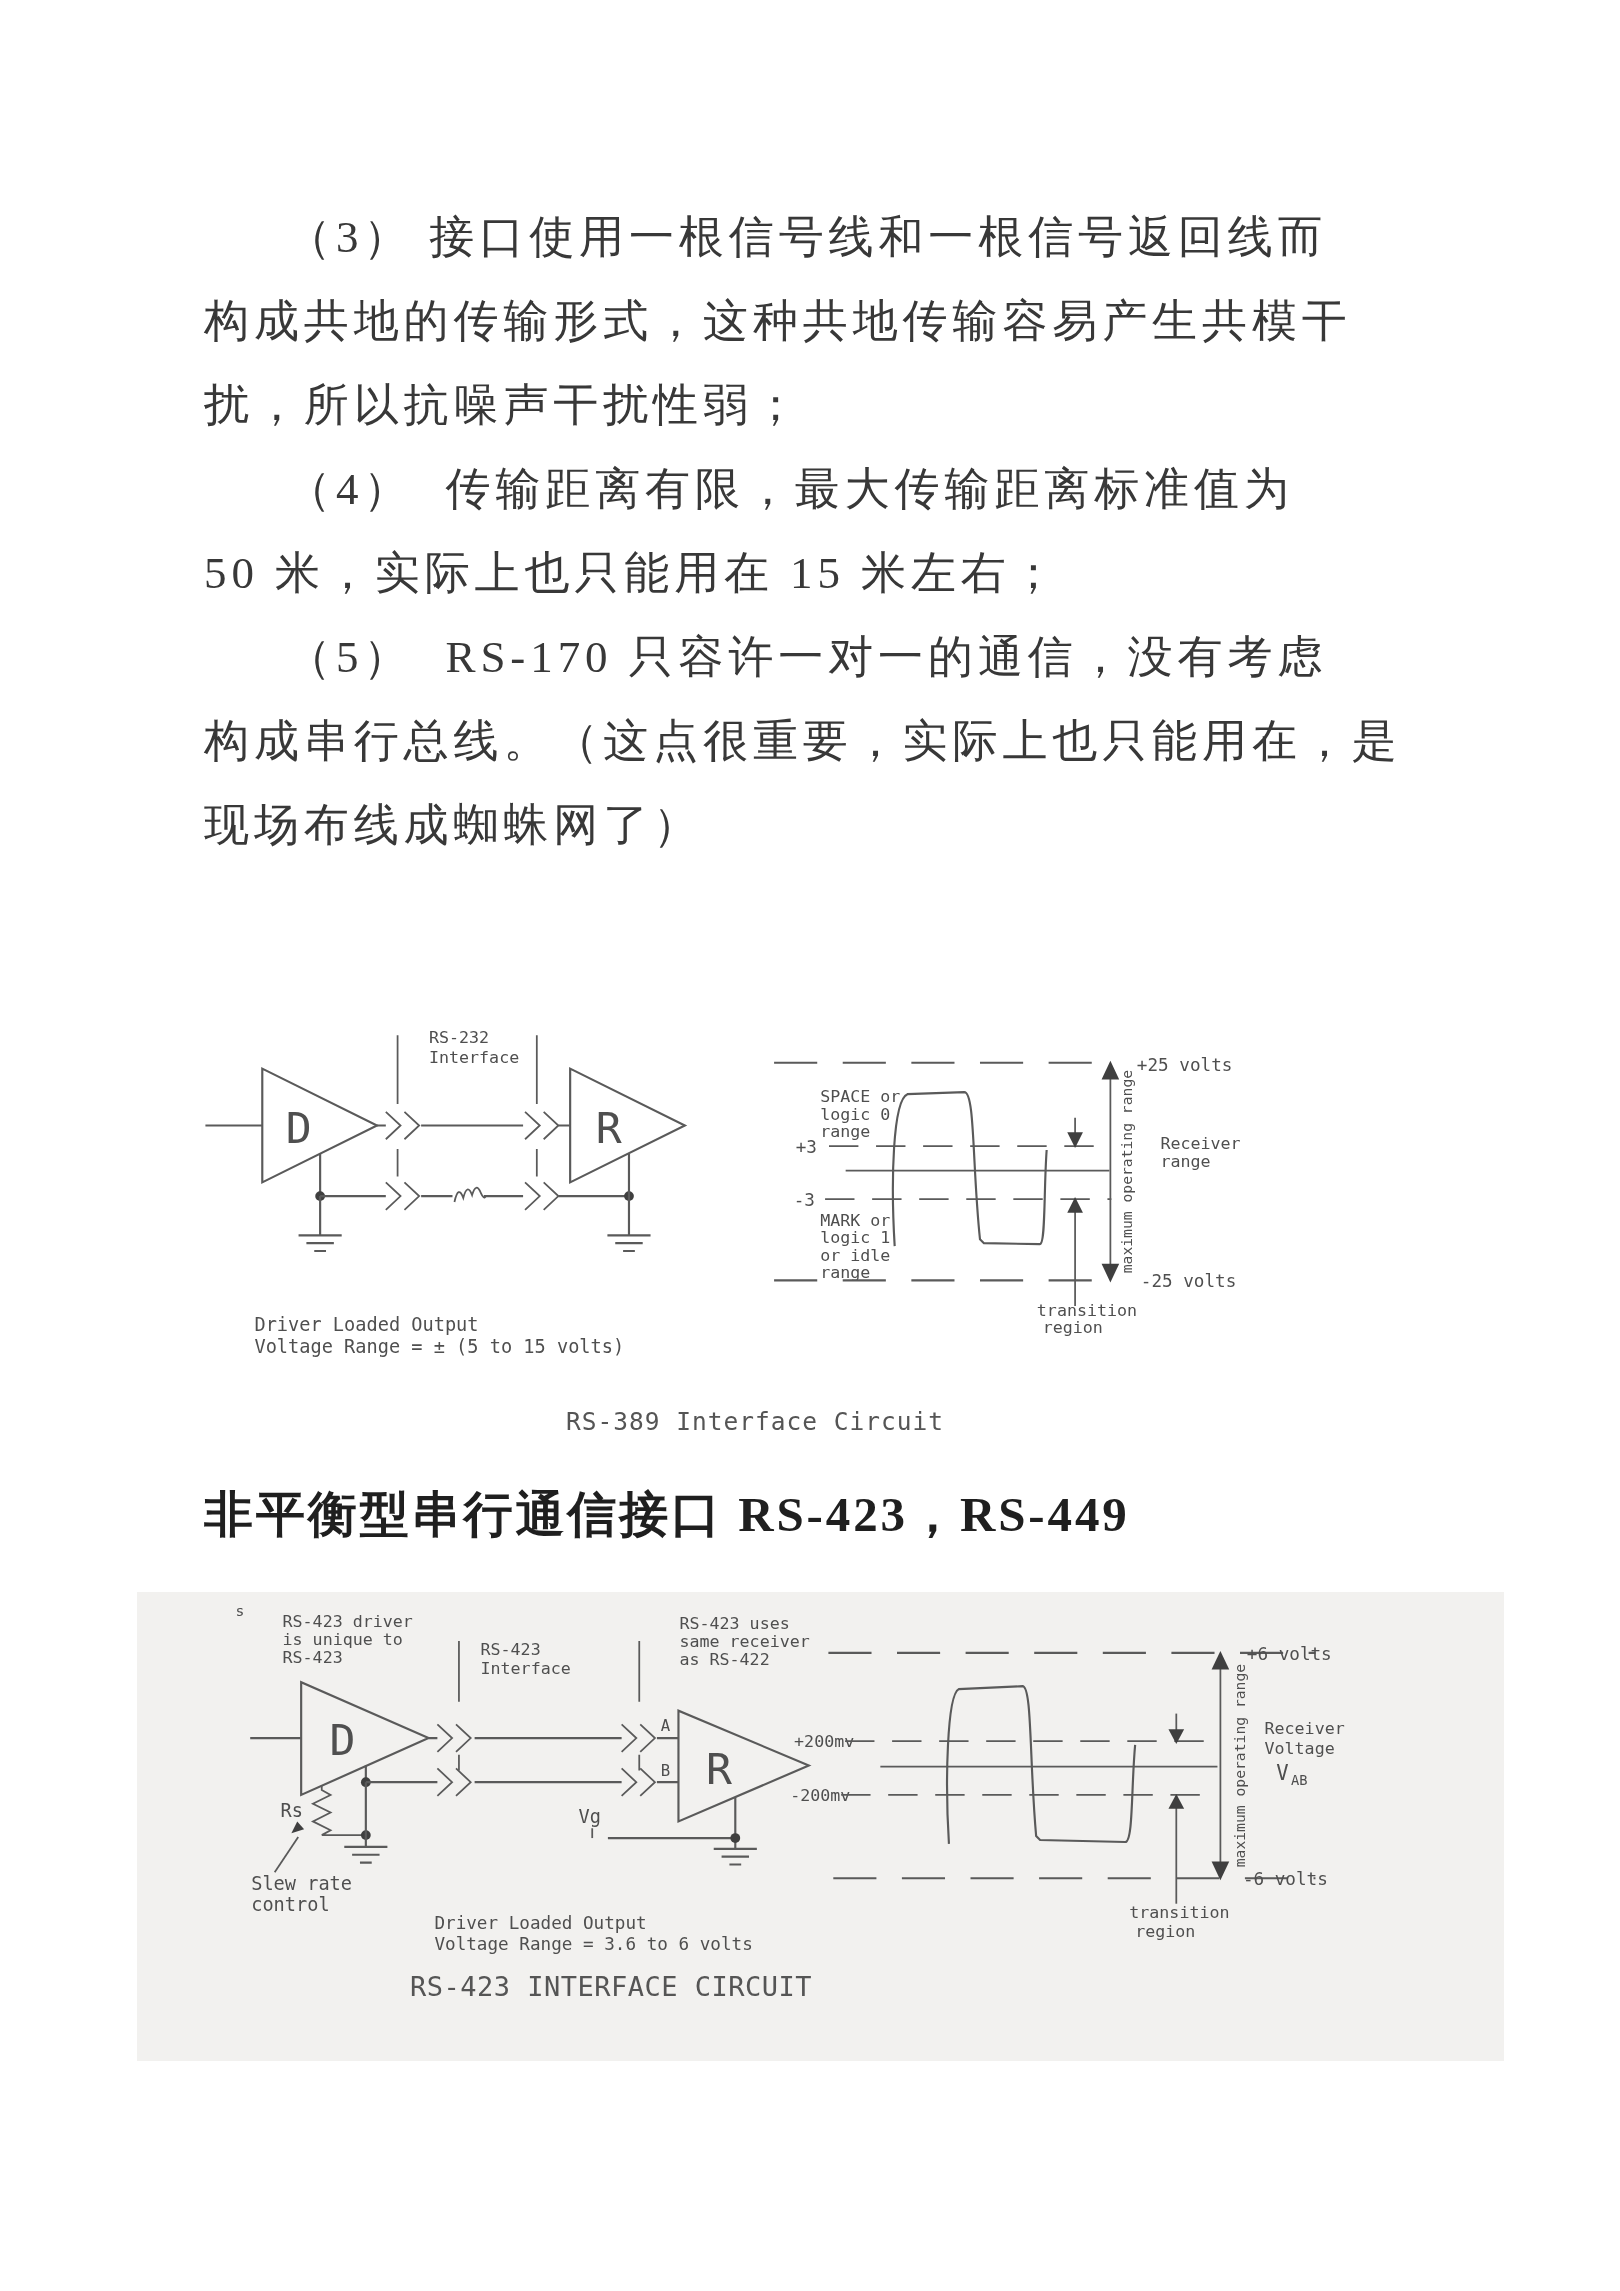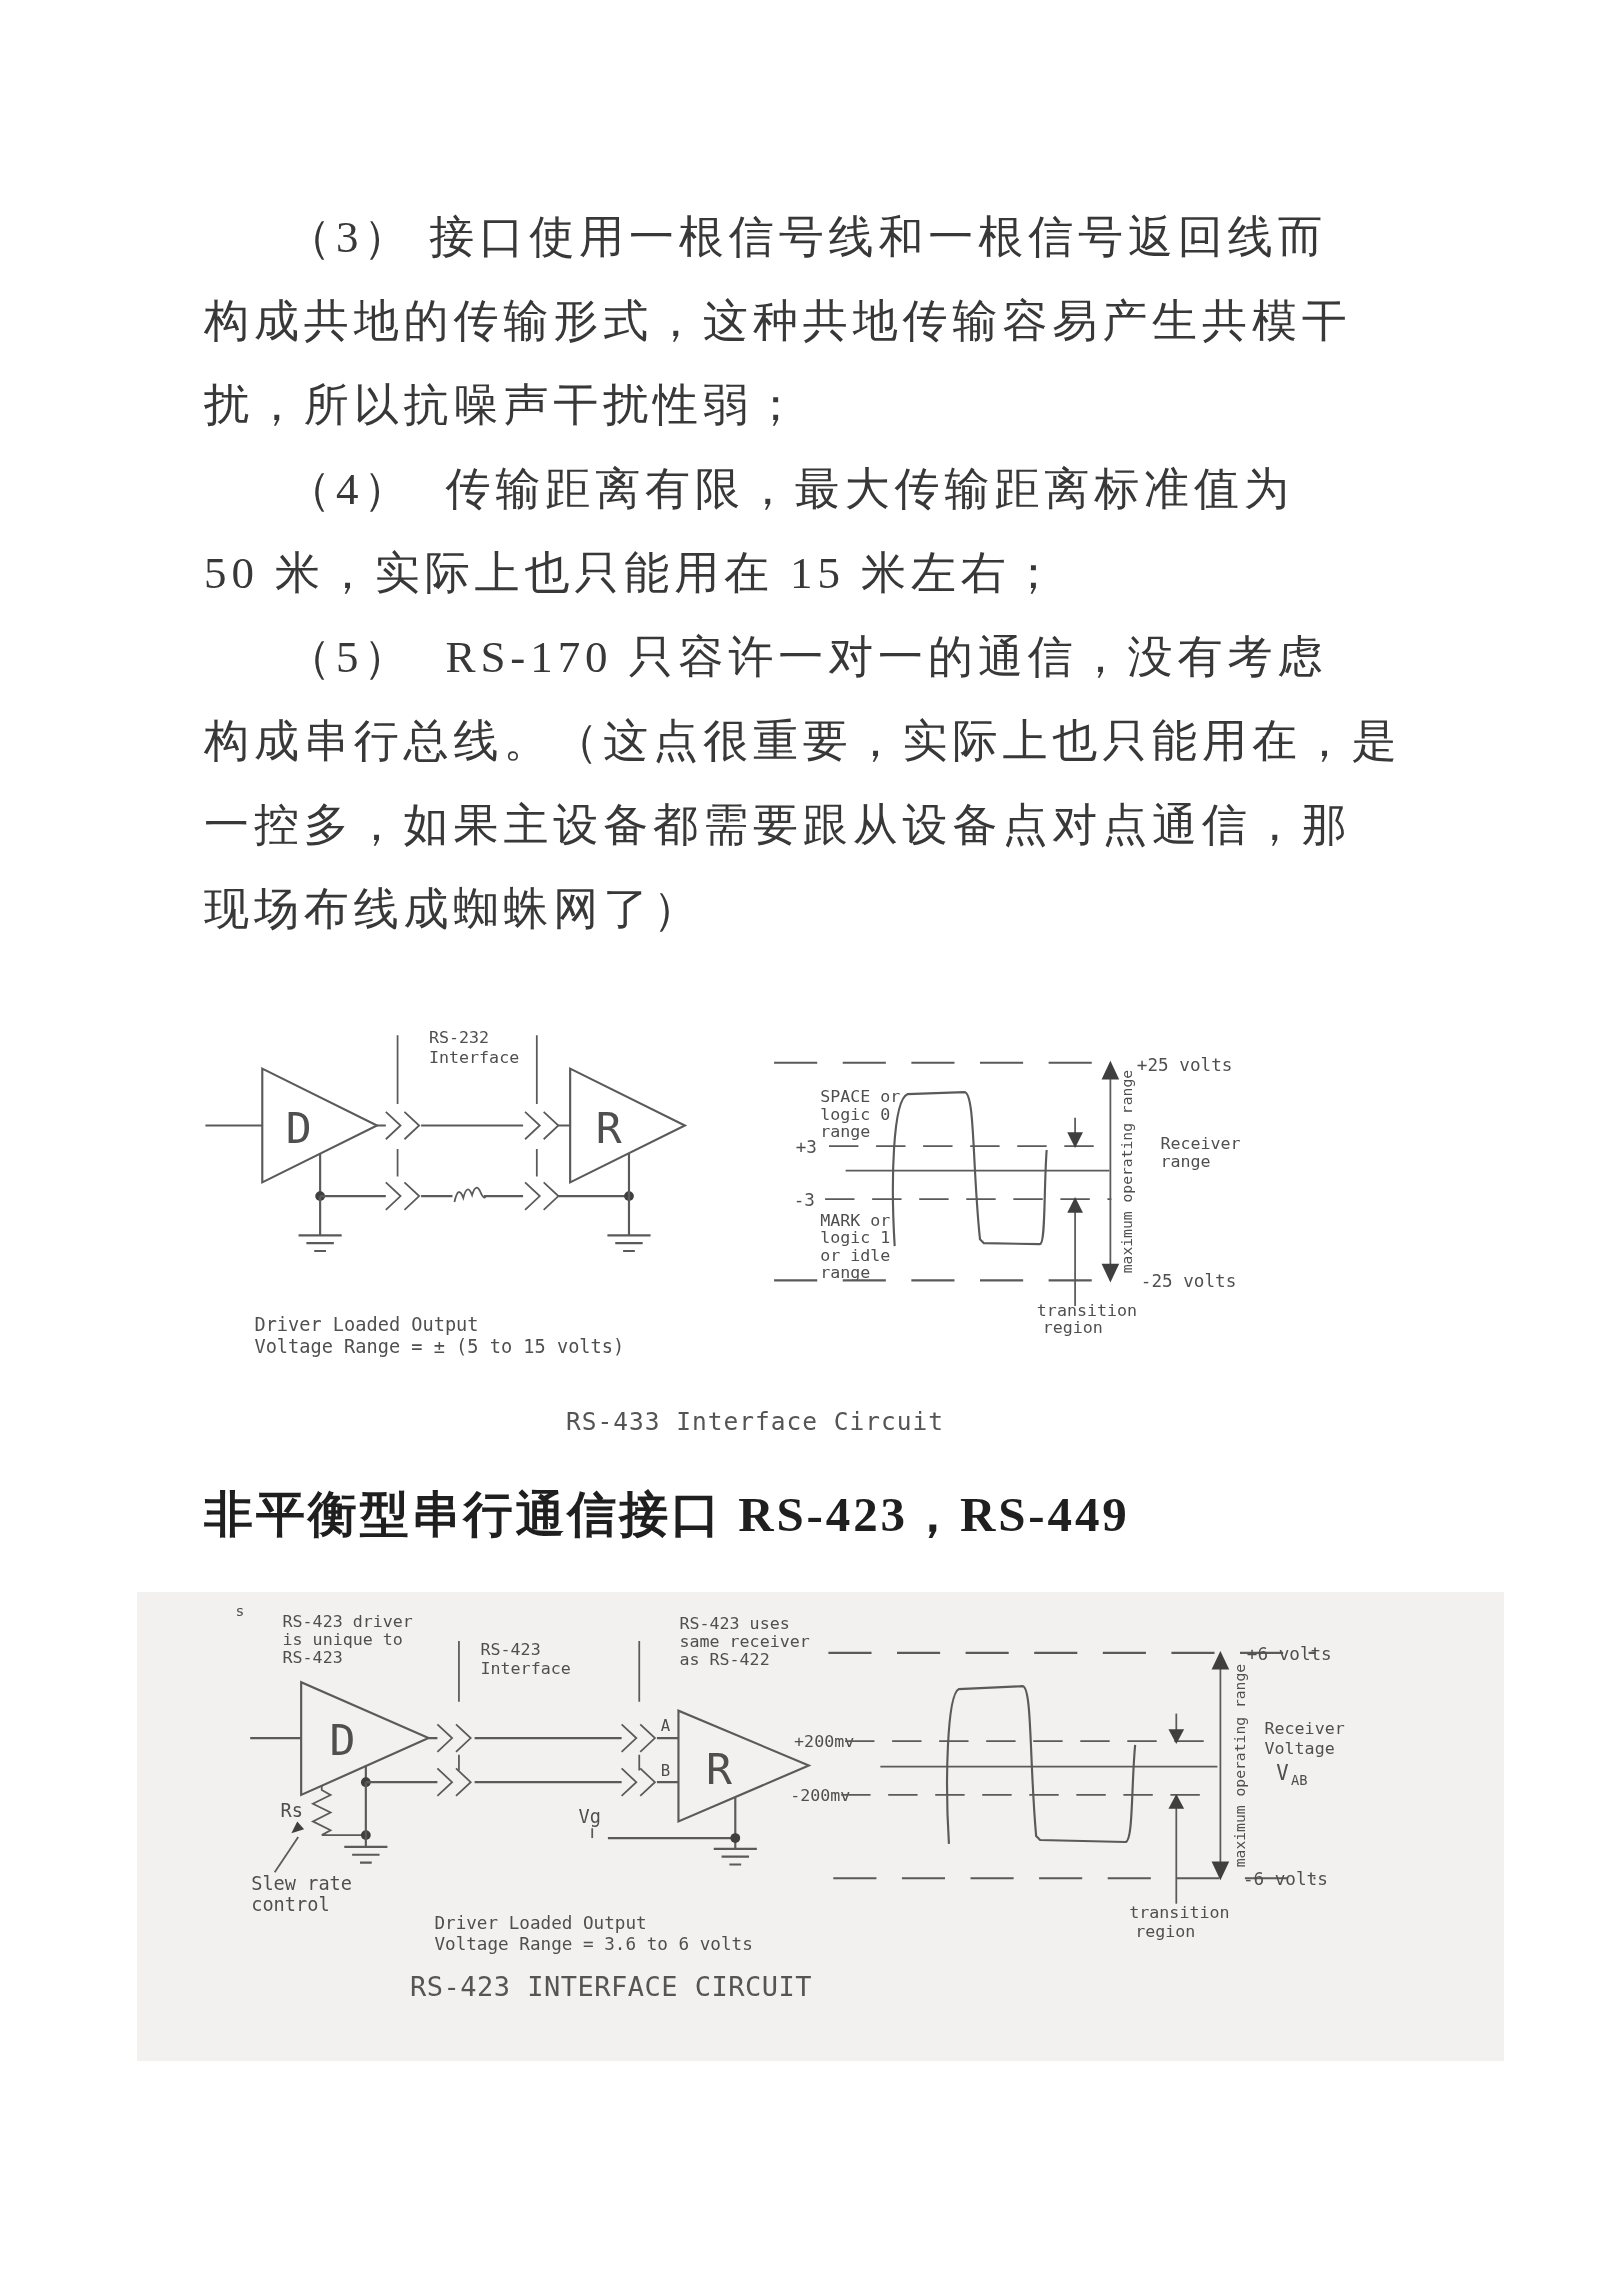--- a/index.html
+++ b/index.html
@@ -44,21 +44,20 @@
 <div class="page">
 
   <div class="body-text">
     <div class="t-line indent">（3） 接口使用一根信号线和一根信号返回线而</div>
     <div class="t-line">构成共地的传输形式，这种共地传输容易产生共模干</div>
     <div class="t-line">扰，所以抗噪声干扰性弱；</div>
     <div class="t-line indent">（4）  传输距离有限，最大传输距离标准值为</div>
     <div class="t-line">50 米，实际上也只能用在 15 米左右；</div>
     <div class="t-line indent">（5）  RS-170 只容许一对一的通信，没有考虑</div>
     <div class="t-line">构成串行总线。（这点很重要，实际上也只能用在，是</div>
-    <div class="t-line">一控多，如果主设备都需要跟从设备点对点通信，那</div>
     <div class="t-line">现场布线成蜘蛛网了）</div>
   </div>
 
   <svg class="diagram" style="left:176px; top:1000px;" width="1255" height="402" viewBox="0 0 1280 410">
 
     <g>
       <path class="ln" d="M30,128 H88"></path>
       <polygon class="ln" points="88,70 88,186 205,128"></polygon>
       <text class="dtext" x="112" y="146" font-size="44">D</text>
       <path class="ln" d="M205,128 H214 M250,128 H354 M390,128 H402"></path>
@@ -116,21 +115,21 @@
       <text class="dtext" x="1004" y="152" font-size="17">Receiver</text>
       <text class="dtext" x="1004" y="170" font-size="17">range</text>
       <text class="dtext" x="878" y="322" font-size="17">transition</text>
       <text class="dtext" x="884" y="340" font-size="17">region</text>
     </g>
 
     <text class="dtext" x="80" y="338" font-size="19">Driver Loaded Output</text>
     <text class="dtext" x="80" y="360" font-size="19">Voltage Range = ± (5 to 15 volts)</text>
   </svg>
 
-  <div class="dcaption cap1">RS-433 Interface Circuit</div>
+  <div class="dcaption cap1">RS-389 Interface Circuit</div>
 
   <div class="diagram2-bg"></div>
 
   <svg class="diagram" style="left:147px; top:1596px;" width="1402" height="392" viewBox="0 0 1430 400">
 
     <g>
       <text class="dtext" x="90" y="20" font-size="15">s</text>
       <text class="dtext" x="138" y="32" font-size="17">RS-423 driver</text>
       <text class="dtext" x="138" y="50" font-size="17">is unique to</text>
       <text class="dtext" x="138" y="68" font-size="17">RS-423</text>

